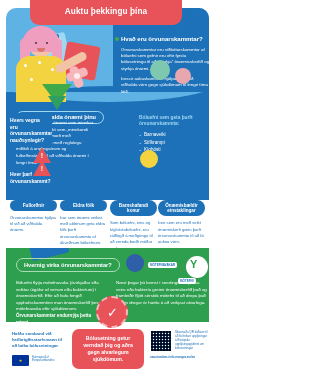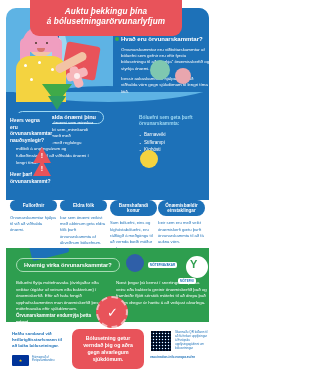--- a/index.html
+++ b/index.html
@@ -4,21 +4,21 @@
 <style>
   html,body{margin:0;padding:0;background:#ffffff;}
   body{width:215px;height:378px;overflow:hidden;font-family:"Liberation Sans",sans-serif;-webkit-font-smoothing:antialiased;}
   .page{position:relative;width:215px;height:378px;background:#ffffff;overflow:hidden;}
 
   
   .hero{position:absolute;left:6px;top:8px;width:203px;height:94px;background:#5eb3e4;border-radius:10px 10px 0 0;overflow:hidden;}
   .hero-blue-right{position:absolute;right:0;top:0;width:96px;height:94px;background:#1d71b8;}
   .hero-wave{position:absolute;left:0;bottom:-18px;width:203px;height:34px;background:#1d71b8;border-radius:60% 60% 0 0 / 100% 100% 0 0;}
   .title-card{position:absolute;left:30px;top:0;width:152px;padding:7px 8px 8px;background:#e8535a;border-radius:0 0 9px 9px;text-align:center;box-sizing:border-box;z-index:6;}
-  .title-card .t{color:#fff;font-weight:bold;font-size:8.2px;line-height:1.25;letter-spacing:.1px;font-style:italic;}
+  .title-card .t{color:#fff;font-weight:bold;font-size:8.2px;line-height:1.25;letter-spacing:.1px;}
 
   
   .illus{position:absolute;left:2px;top:26px;width:112px;height:74px;z-index:3;}
   .head{position:absolute;left:26px;top:4px;width:26px;height:27px;border-radius:50%;background:#f3c3a5;}
   .hair{position:absolute;left:20px;top:0px;width:38px;height:26px;border-radius:19px 19px 6px 6px;background:#f09ec0;}
   .hair2{position:absolute;left:18px;top:12px;width:10px;height:30px;border-radius:6px;background:#f09ec0;}
   .hair3{position:absolute;left:50px;top:12px;width:10px;height:30px;border-radius:6px;background:#f09ec0;}
   .eye{position:absolute;width:2px;height:2px;border-radius:50%;background:#4a3328;top:16px;}
   .mouth{position:absolute;left:35px;top:22px;width:8px;height:4px;border-radius:0 0 6px 6px;background:#d9756f;}
   .body1{position:absolute;left:14px;top:30px;width:50px;height:46px;border-radius:14px 14px 0 0;background:#f4d340;}
@@ -140,21 +140,20 @@
       <div class="dot" style="left:14px;top:22px"></div>
       <div class="dot" style="left:30px;top:28px"></div>
     </div>
     <div class="arm"></div>
     <div class="greenleaf"></div>
     <div class="greenleaf2"></div>
   </div>
 
   <div class="title-card">
     <div class="t">Auktu þekkingu þína</div>
-    <div class="t">á bólusetningarörvunarlyfjum</div>
   </div>
 
   <div class="infobox">
     <div class="pin"></div>
     <h3>Hvað eru örvunarskammtar?</h3>
     <p>Örvunarskammtar eru viðbótarskammtar af bóluefni sem gefnir eru eftir fyrstu bólusetningu til að „styrkja“ ónæmisskerfið og styrkja ónæmi.</p>
     <p>Þessir aukaskammtar hjálpa til við að viðhalda vörn gegn sjúkdómum til lengri tíma litið.</p>
   </div>
 
   <div class="midpanel">

